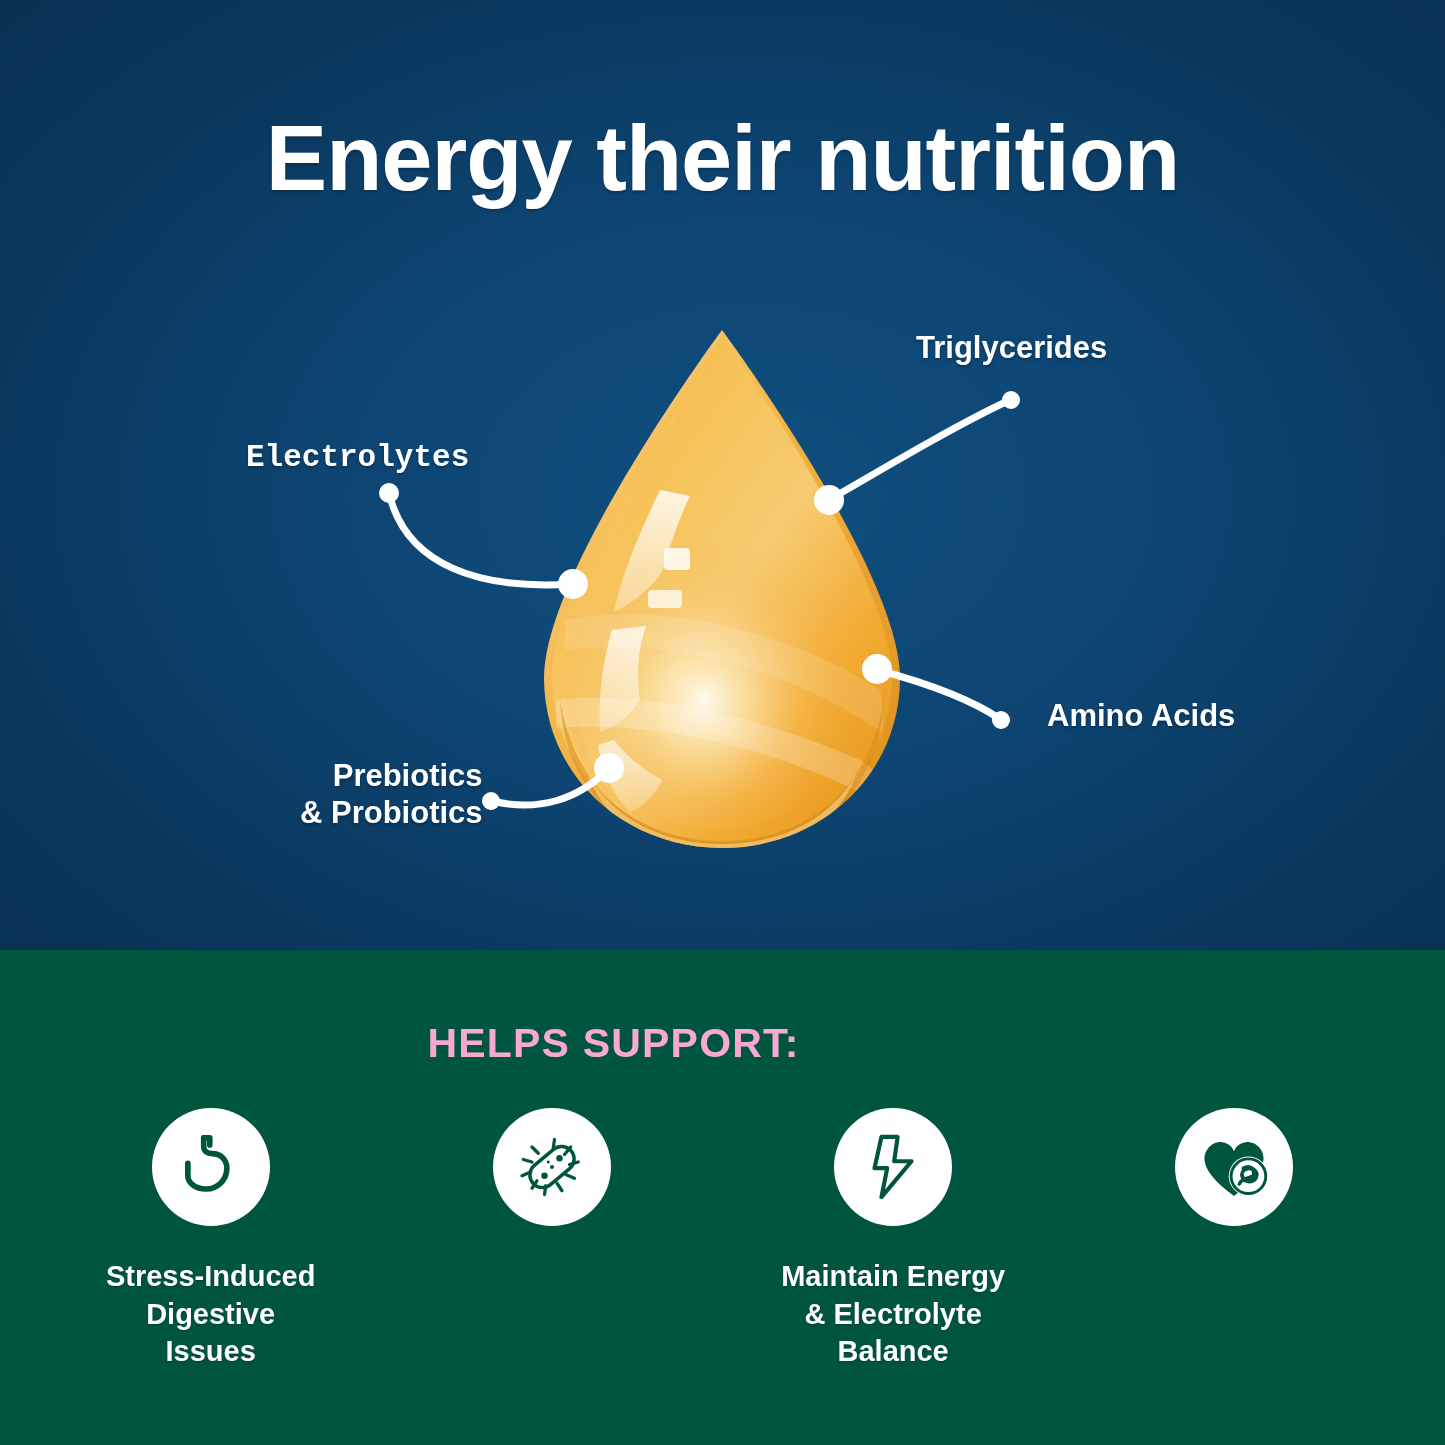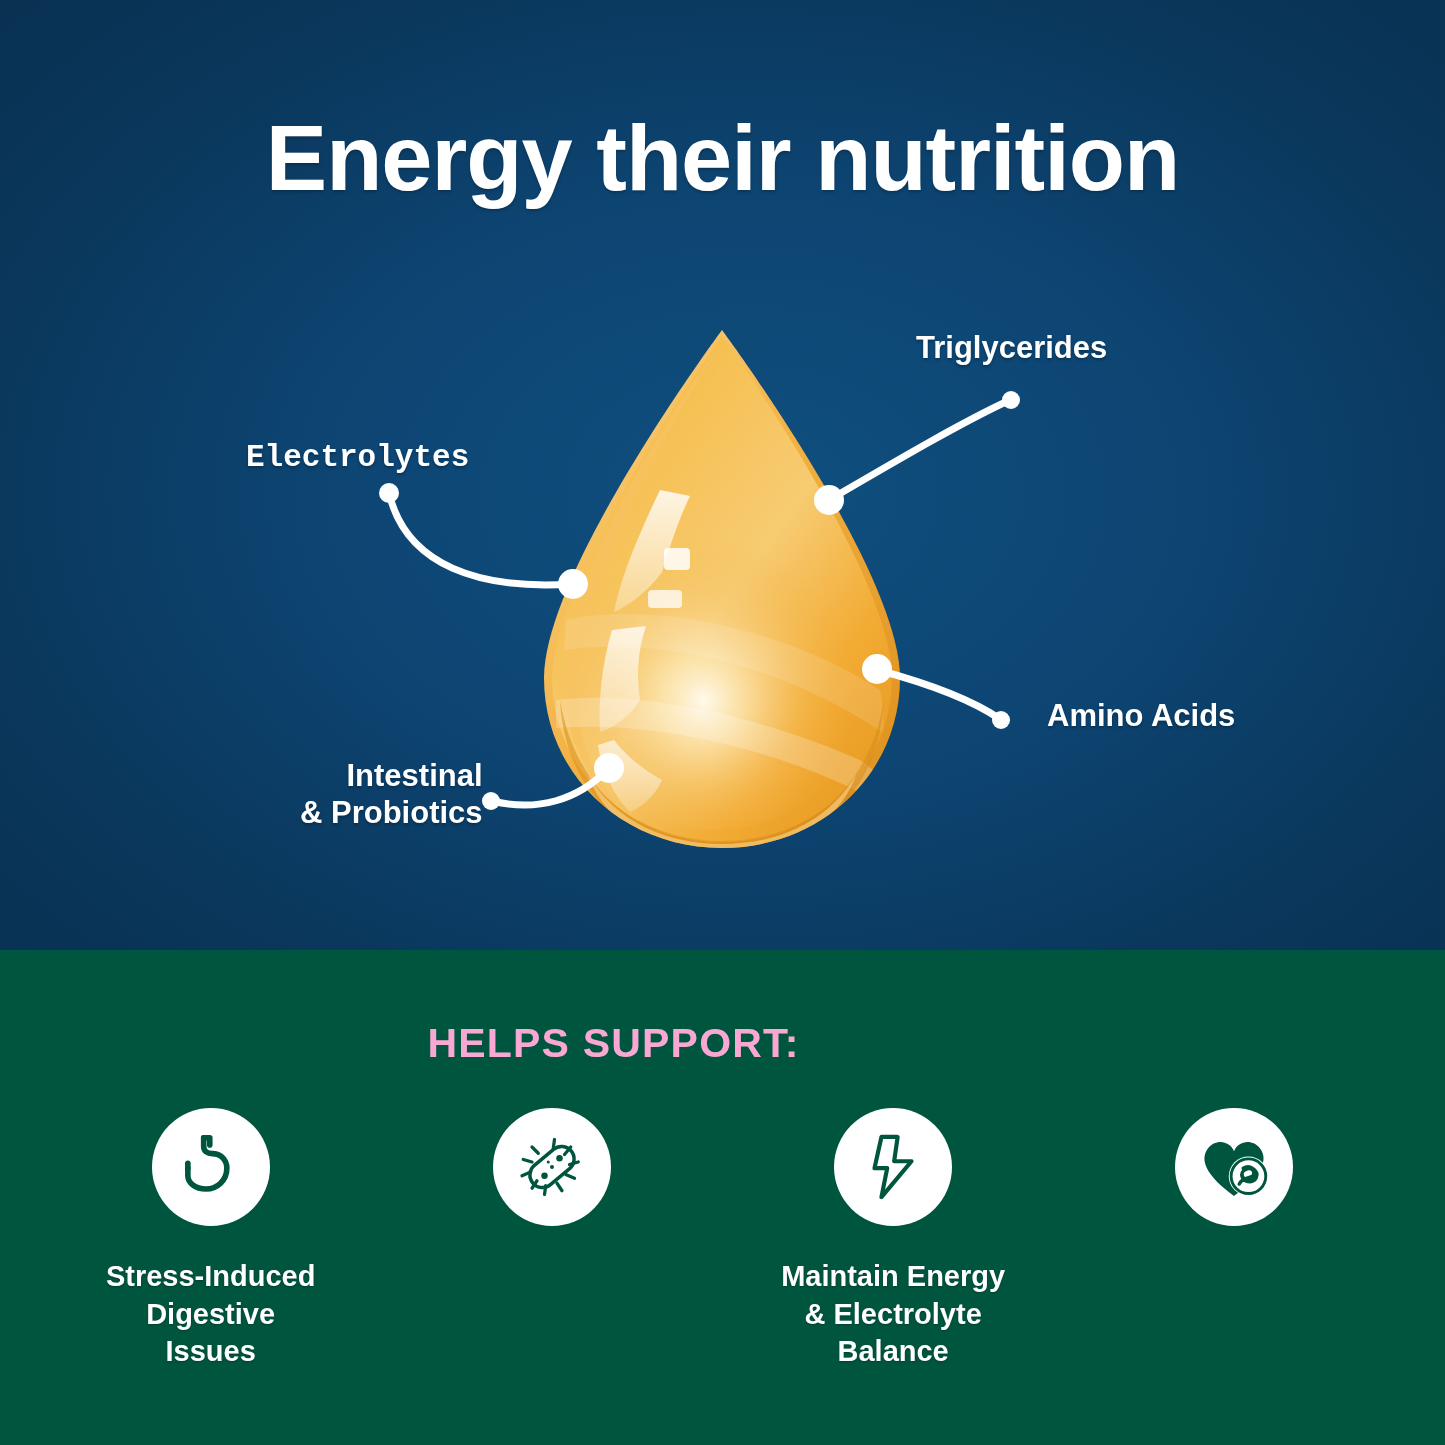--- a/index.html
+++ b/index.html
@@ -219,21 +219,21 @@
       </g>
     </svg>
 
     <div class="callout callout-electrolytes">Electrolytes</div>
 
     <div class="callout callout-triglycerides">Triglycerides</div>
 
     <div class="callout callout-amino">Amino Acids</div>
 
     <div class="callout callout-prebiotics">
-      <span class="l1">Intestinal</span>
+      <span class="l1">Prebiotics</span>
       <span class="l2">&amp; Probiotics</span>
     </div>
   </div>
 
   <div class="green-panel"></div>
 
   <div class="helps-support">HELPS SUPPORT:</div>
 
   <div class="support-row">
 

